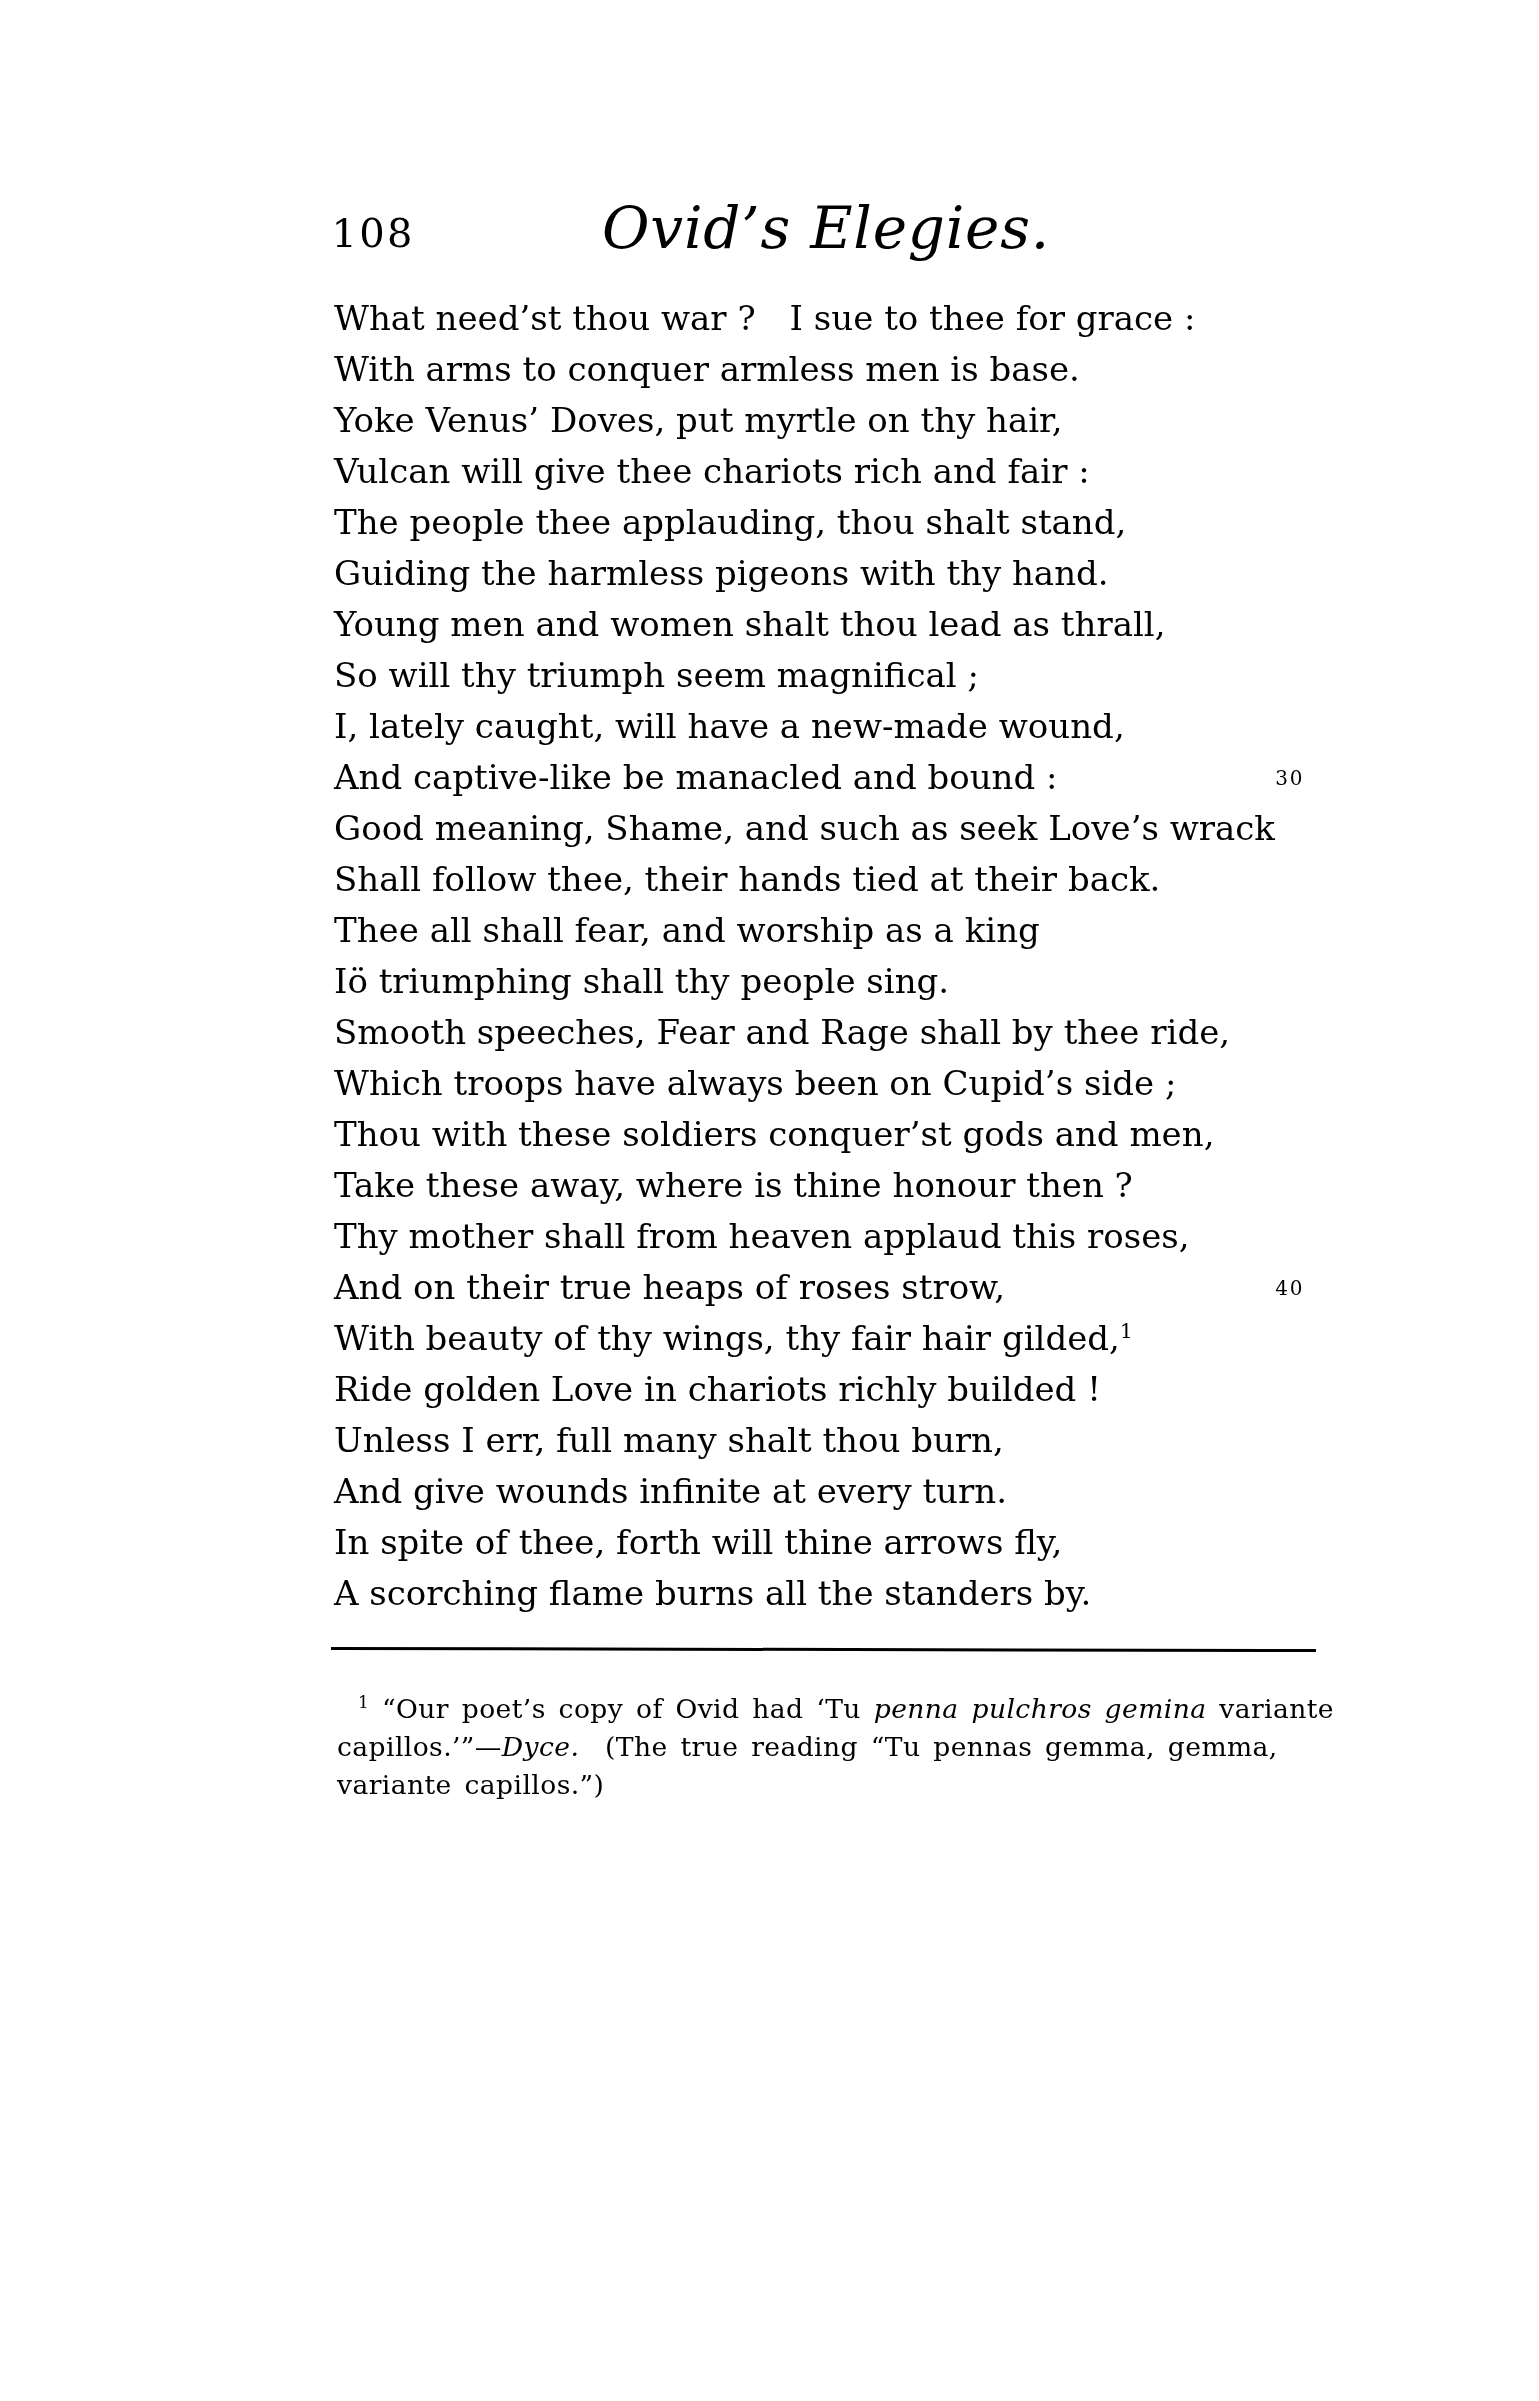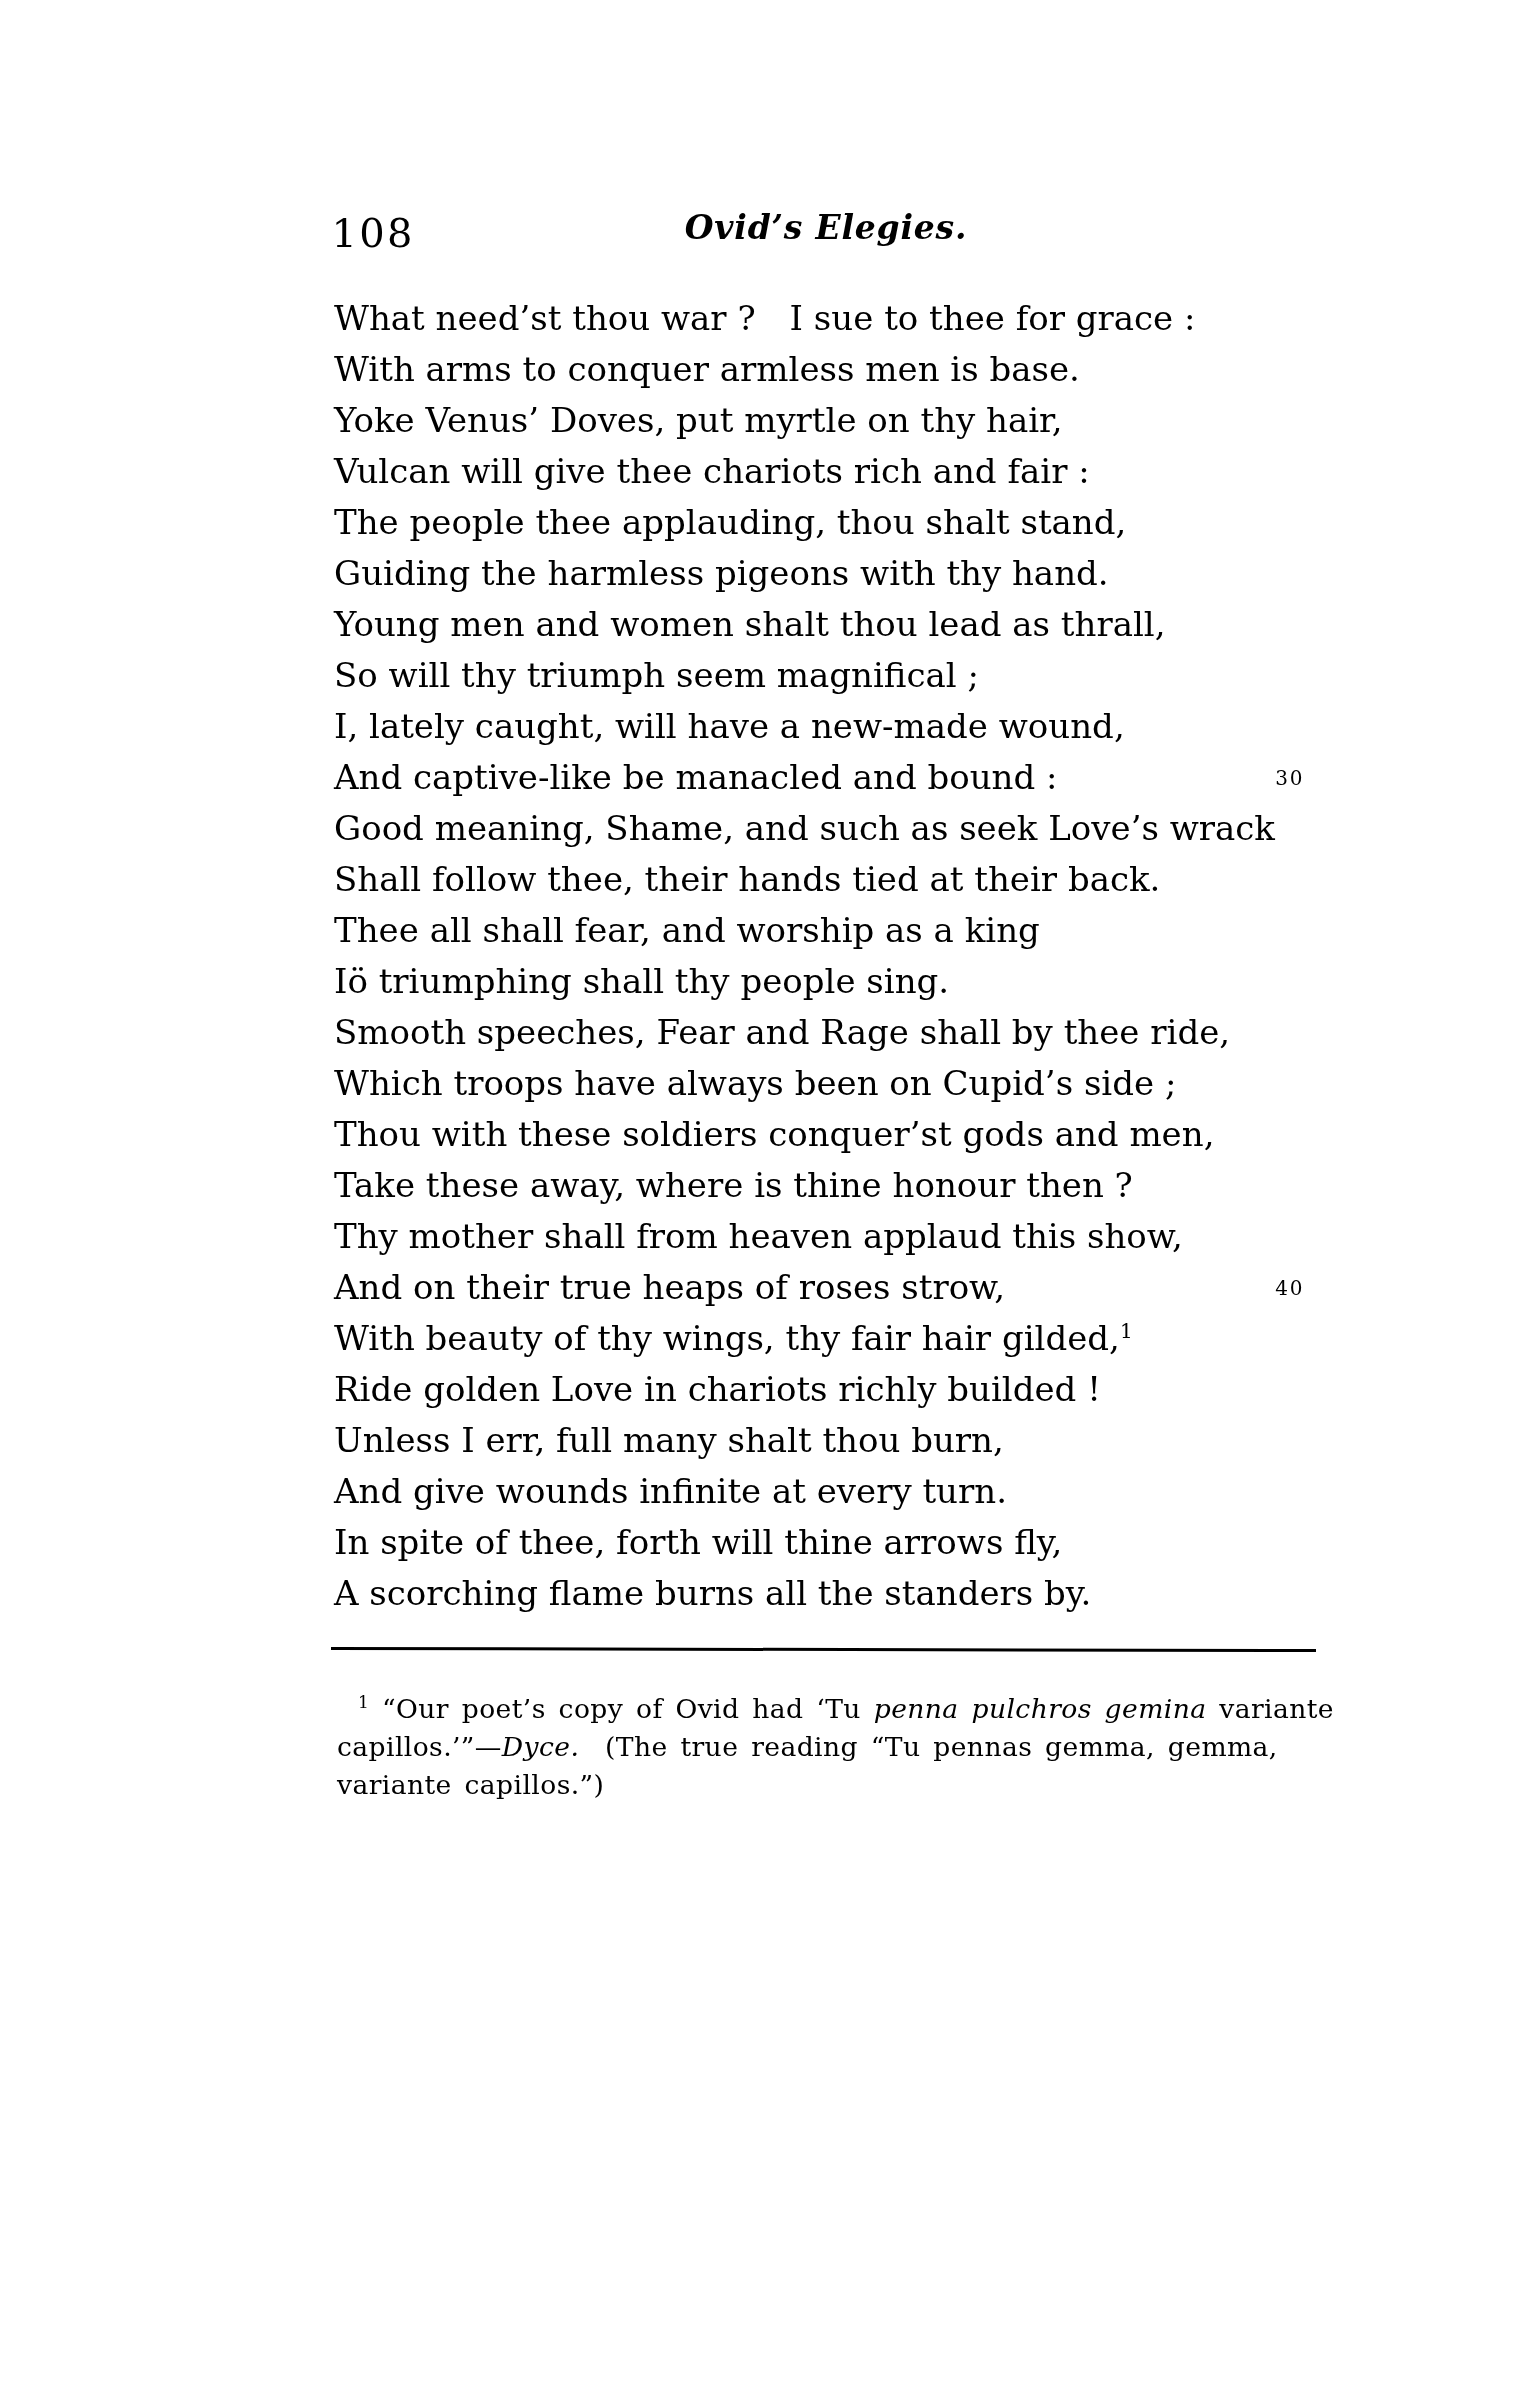--- a/index.html
+++ b/index.html
@@ -17,21 +17,21 @@
     overflow:hidden;
   }
   
   .running-head{position:absolute;left:333px;top:200px;width:986px;height:74px;}
   .folio{
     position:absolute;left:-1.6px;top:13px;
     font-size:40px;line-height:40px;letter-spacing:2.4px;
   }
   .head-title{
     position:absolute;left:50%;top:1.6px;transform:translateX(-50%);
-    font-style:italic;font-size:33px;line-height:52px;letter-spacing:0.8px;white-space:pre;font-weight:bold;
+    font-style:italic;font-size:58px;line-height:52px;letter-spacing:0.8px;white-space:pre;
   }
   
   .poem{position:absolute;left:334px;top:293px;width:986px;}
   .verse-line{
     position:relative;height:51px;line-height:51px;
     font-size:34px;white-space:pre;
   }
   .fn-ref{font-size:20px;line-height:0;letter-spacing:0;}
   .lineno{
     position:absolute;right:16px;top:12px;
@@ -74,21 +74,21 @@
       <div class="verse-line"><span class="verse-text">I, lately caught, will have a new-made wound,</span></div>
       <div class="verse-line"><span class="verse-text">And captive-like be manacled and bound :</span><span class="lineno">30</span></div>
       <div class="verse-line"><span class="verse-text">Good meaning, Shame, and such as seek Love’s wrack</span></div>
       <div class="verse-line"><span class="verse-text">Shall follow thee, their hands tied at their back.</span></div>
       <div class="verse-line"><span class="verse-text">Thee all shall fear, and worship as a king</span></div>
       <div class="verse-line"><span class="verse-text">Iö triumphing shall thy people sing.</span></div>
       <div class="verse-line"><span class="verse-text">Smooth speeches, Fear and Rage shall by thee ride,</span></div>
       <div class="verse-line"><span class="verse-text">Which troops have always been on Cupid’s side ;</span></div>
       <div class="verse-line"><span class="verse-text">Thou with these soldiers conquer’st gods and men,</span></div>
       <div class="verse-line"><span class="verse-text">Take these away, where is thine honour then ?</span></div>
-      <div class="verse-line"><span class="verse-text">Thy mother shall from heaven applaud this show,</span></div>
+      <div class="verse-line"><span class="verse-text">Thy mother shall from heaven applaud this roses,</span></div>
       <div class="verse-line"><span class="verse-text">And on their true heaps of roses strow,</span><span class="lineno">40</span></div>
       <div class="verse-line"><span class="verse-text">With beauty of thy wings, thy fair hair gilded,</span><sup class="fn-ref">1</sup></div>
       <div class="verse-line"><span class="verse-text">Ride golden Love in chariots richly builded !</span></div>
       <div class="verse-line"><span class="verse-text">Unless I err, full many shalt thou burn,</span></div>
       <div class="verse-line"><span class="verse-text">And give wounds infinite at every turn.</span></div>
       <div class="verse-line"><span class="verse-text">In spite of thee, forth will thine arrows fly,</span></div>
       <div class="verse-line"><span class="verse-text">A scorching flame burns all the standers by.</span></div>
     </main>
 
   <div class="rule"></div>

